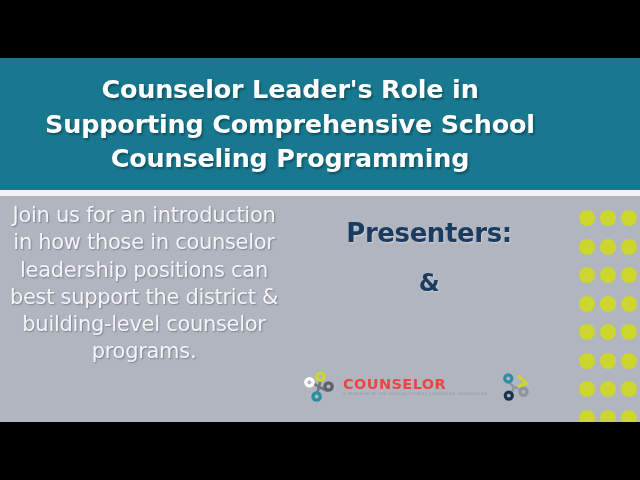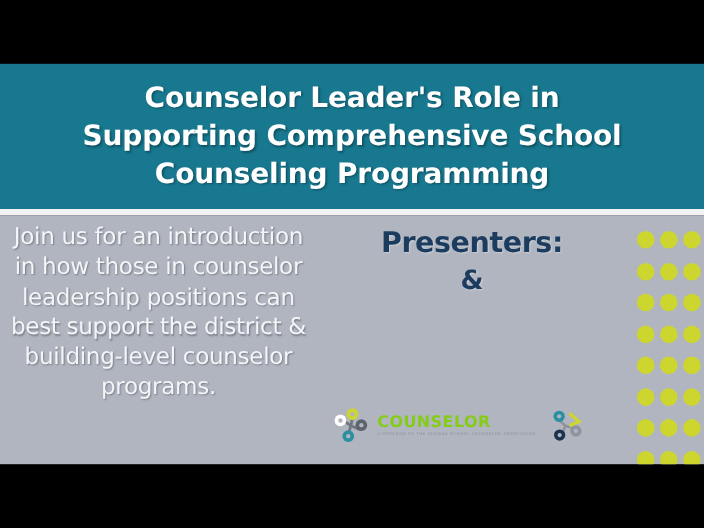--- a/index.html
+++ b/index.html
@@ -34,21 +34,20 @@
   
   #title-banner {
     position: absolute;
     left: 0;
     top: 58px;
     width: 640px;
     height: 132px;
     background: #17788f;
     display: flex;
     align-items: center;
-    justify-content: center;
   }
   #title-text {
     width: 580px;
     text-align: center;
     color: #ffffff;
     font-family: "DejaVu Sans", sans-serif;
     font-weight: bold;
     font-size: 25.5px;
     line-height: 1.36;
     letter-spacing: -0.2px;
@@ -129,22 +128,23 @@
   
   #presenters {
     position: absolute;
     left: 288px;
     top: 0;
     width: 282px;
     height: 226px;
     display: flex;
     flex-direction: column;
     align-items: center;
-    padding-top: 8px;
+    padding-top: 20px;
     box-sizing: border-box;
+    gap: 16px;
   }
   .presenter-line {
     color: #1c3c5f;
     font-family: "DejaVu Sans", sans-serif;
     font-weight: bold;
     font-size: 26px;
     line-height: 1.34;
     letter-spacing: -0.4px;
     text-align: center;
     text-shadow: 1px 1px 1.5px rgba(255,255,255,0.35);
@@ -177,21 +177,21 @@
     flex-direction: column;
     justify-content: center;
     line-height: 1.0;
   }
 
   .cc-word {
     font-family: "DejaVu Sans", sans-serif;
     font-weight: bold;
     font-size: 14.5px;
     letter-spacing: 0.4px;
-    color: #84cc16;
+    color: #ef4444;
   }
   .cc-tag {
     font-family: "DejaVu Sans", sans-serif;
     font-size: 3.6px;
     letter-spacing: 0.5px;
     color: #8e949f;
     margin-top: 2px;
   }
 
   .kil-word {

